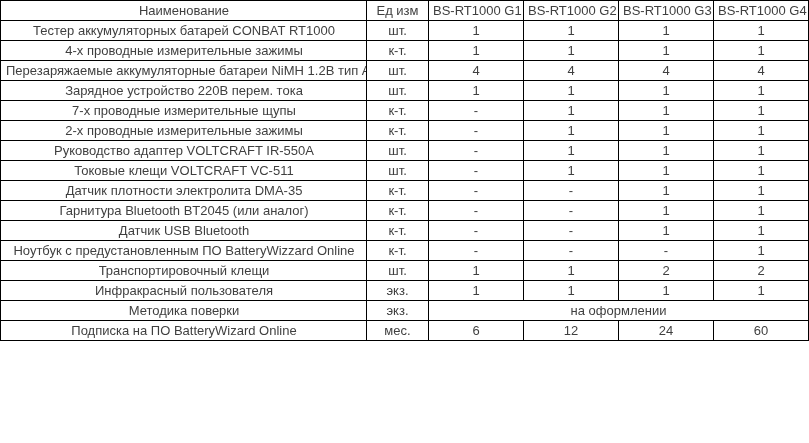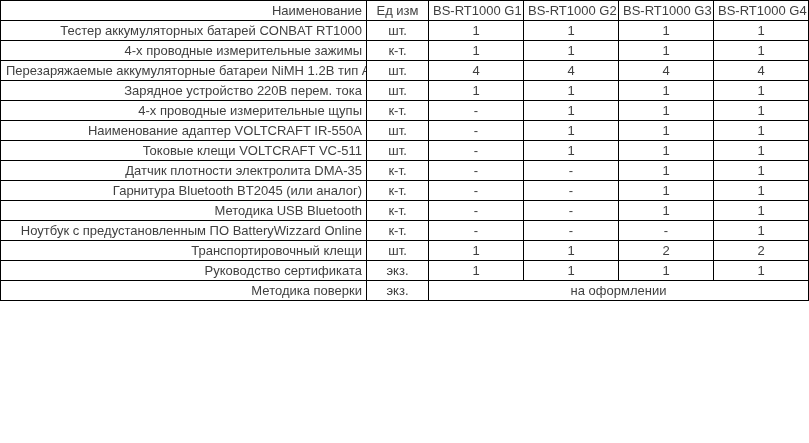--- a/index.html
+++ b/index.html
@@ -21,21 +21,21 @@
     height: 19px;
     padding: 0 4px;
     font-weight: normal;
     white-space: nowrap;
     overflow: hidden;
     text-align: center;
     vertical-align: middle;
   }
   table.equip th.name-header,
   table.equip td.name-cell {
-    text-align: right;
+    text-align: center;
     padding-left: 5px;
   }
   col.c-name { width: 366px; }
   col.c-unit { width: 62px; }
   col.c-val  { width: 95px; }
 </style>
 </head>
 <body>
 
 <table class="equip">
@@ -84,29 +84,37 @@
       </tr>
       <tr>
         <td class="name-cell">Зарядное устройство 220В перем. тока</td>
         <td>шт.</td>
         <td>1</td>
         <td>1</td>
         <td>1</td>
         <td>1</td>
       </tr>
       <tr>
-        <td class="name-cell">4-х проводные измерительные щупы</td>
+        <td class="name-cell">7-х проводные измерительные щупы</td>
         <td>к-т.</td>
         <td>-</td>
         <td>1</td>
         <td>1</td>
         <td>1</td>
       </tr>
       <tr>
-        <td class="name-cell">Наименование адаптер VOLTCRAFT IR-550A</td>
+        <td class="name-cell">2-х проводные измерительные зажимы</td>
+        <td>к-т.</td>
+        <td>-</td>
+        <td>1</td>
+        <td>1</td>
+        <td>1</td>
+      </tr>
+      <tr>
+        <td class="name-cell">Руководство адаптер VOLTCRAFT IR-550A</td>
         <td>шт.</td>
         <td>-</td>
         <td>1</td>
         <td>1</td>
         <td>1</td>
       </tr>
       <tr>
         <td class="name-cell">Токовые клещи VOLTCRAFT VC-511</td>
         <td>шт.</td>
         <td>-</td>
@@ -124,21 +132,21 @@
       </tr>
       <tr>
         <td class="name-cell">Гарнитура Bluetooth BT2045 (или аналог)</td>
         <td>к-т.</td>
         <td>-</td>
         <td>-</td>
         <td>1</td>
         <td>1</td>
       </tr>
       <tr>
-        <td class="name-cell">Методика USB Bluetooth</td>
+        <td class="name-cell">Датчик USB Bluetooth</td>
         <td>к-т.</td>
         <td>-</td>
         <td>-</td>
         <td>1</td>
         <td>1</td>
       </tr>
       <tr>
         <td class="name-cell">Ноутбук с предустановленным ПО BatteryWizzard Online</td>
         <td>к-т.</td>
         <td>-</td>
@@ -148,26 +156,34 @@
       </tr>
       <tr>
         <td class="name-cell">Транспортировочный клещи</td>
         <td>шт.</td>
         <td>1</td>
         <td>1</td>
         <td>2</td>
         <td>2</td>
       </tr>
       <tr>
-        <td class="name-cell">Руководство сертификата</td>
+        <td class="name-cell">Инфракрасный пользователя</td>
         <td>экз.</td>
         <td>1</td>
         <td>1</td>
         <td>1</td>
         <td>1</td>
       </tr>
       <tr>
         <td class="name-cell">Методика поверки</td>
         <td>экз.</td>
         <td colspan="4">на оформлении</td>
       </tr>
+      <tr>
+        <td class="name-cell">Подписка на ПО BatteryWizard Online</td>
+        <td>мес.</td>
+        <td>6</td>
+        <td>12</td>
+        <td>24</td>
+        <td>60</td>
+      </tr>
     </tbody>
 </table>
 
 </body></html>

